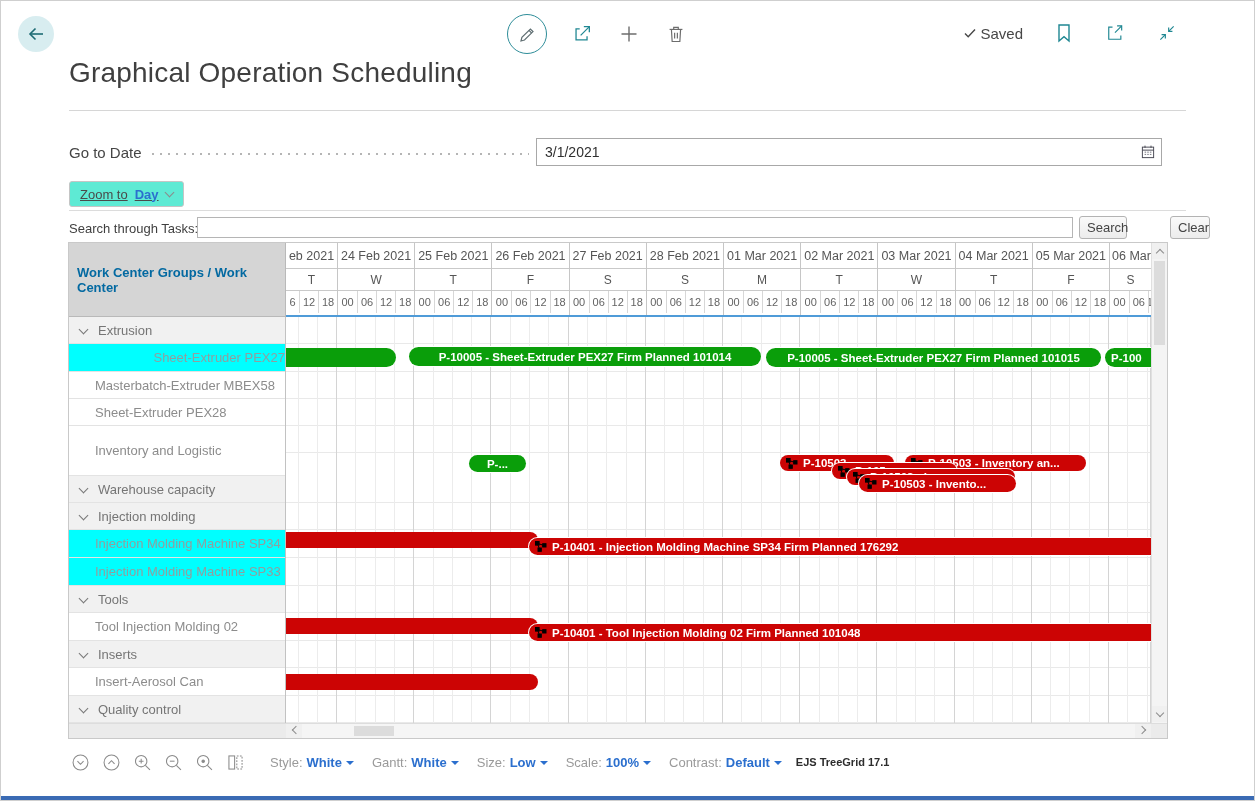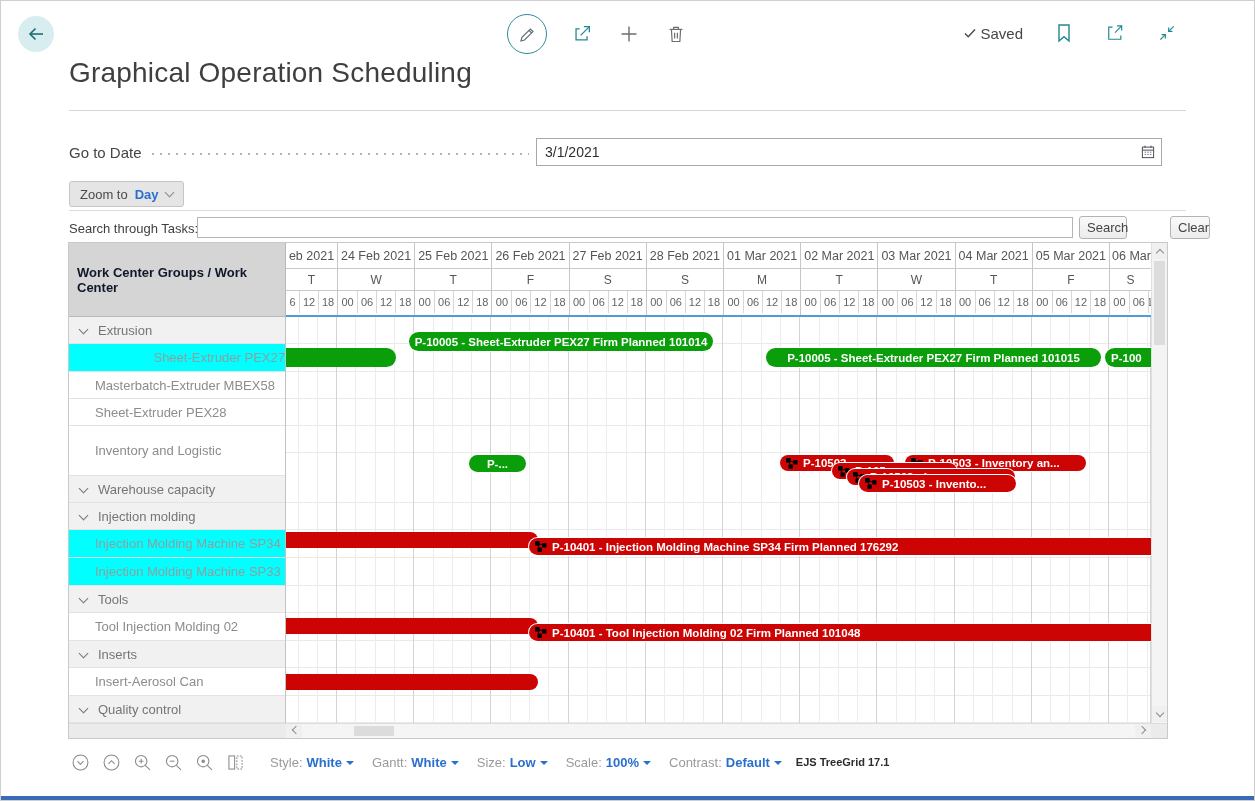--- a/index.html
+++ b/index.html
@@ -23,41 +23,41 @@
   .goto-label{left:68px;top:143px;font-size:15px;color:#454545;}
   .goto-dots{left:148px;top:143px;width:380px;height:18px;
              background-image:radial-gradient(circle,#b5b5b5 1.1px,transparent 1.5px);
              background-size:8px 4px;background-repeat:repeat-x;background-position:0 60%;}
   .date-wrap{left:535px;top:137px;width:626px;height:28px;border:1px solid #a8a8a8;background:#fff;
              display:flex;align-items:center;box-sizing:border-box;}
   .date-wrap input{flex:1;border:none;outline:none;font:14px "Liberation Sans",sans-serif;color:#303030;padding:0 8px;background:transparent;}
   .cal-btn{width:26px;display:flex;justify-content:center;cursor:pointer;}
 
   
-  .zoom-select{left:68px;top:180px;height:24px;padding:0 10px;background:#e5e5e5;border:1px solid #c5c5c5;
-               border-radius:3px;display:inline-flex;align-items:center;gap:7px;font-size:13px;color:#4a4a4a;cursor:pointer;}
+  .zoom-select{left:68px;top:180px;height:24px;padding:0 10px;background:#5eead4;border:1px solid #c5c5c5;
+               border-radius:3px;display:inline-flex;align-items:center;gap:7px;font-size:13px;color:#4a4a4a;cursor:pointer;text-decoration:underline;}
   .zoom-select b{color:#2b6fce;}
   .chev{display:inline-block;width:6px;height:6px;border-right:1.5px solid #8b8b8b;border-bottom:1.5px solid #8b8b8b;
         transform:rotate(45deg);margin-top:-3px;}
   .divider2{left:68px;top:209px;width:1117px;height:1px;background:#dcdcdc;}
 
   
   .search-label{left:68px;top:220px;font-size:13px;color:#3f3f3f;}
   .search-input{left:196px;top:216px;width:876px;height:21px;border:1px solid #b5b5b5;box-sizing:border-box;
                 font:13px "Liberation Sans",sans-serif;padding:0 5px;outline:none;}
   .btn{position:absolute;top:215px;height:23px;background:linear-gradient(#fafafa,#ececec);border:1px solid #b3b3b3;
        border-radius:3px;font:13px "Liberation Sans",sans-serif;color:#444;padding:0 7px;cursor:pointer;}
   .btn-search{left:1078px;width:48px;}
   .btn-clear{left:1130px;width:40px;margin-left:39px;}
 
   
   .grid{left:68px;top:242px;width:1098px;height:495px;box-shadow:0 0 0 1px #c9c9c9;background:#fff;}
   .corner{left:0;top:0;width:217px;height:74px;background:#d5d5d5;border-right:1px solid #b9b9b9;
           border-bottom:1px solid #b9b9b9;box-sizing:border-box;display:flex;align-items:center;
-          padding-left:8px;font-size:13px;font-weight:bold;color:#0f172a;}
+          padding-left:8px;font-size:13px;font-weight:bold;color:#0369a1;}
   .timeline{left:217px;top:0;width:865px;height:74px;overflow:hidden;}
   .day{position:absolute;top:0;height:72px;border-left:1px solid #c6c6c6;box-sizing:border-box;}
   .day:first-child{border-left:none;}
   .day-date{height:26px;border-bottom:1px solid #c9c9c9;box-sizing:border-box;display:flex;align-items:center;
             justify-content:center;font-size:12.5px;color:#555;white-space:nowrap;overflow:hidden;}
   .day-date.left{justify-content:flex-start;padding-left:2px;}
   .day-letter{height:22px;border-bottom:1px solid #c9c9c9;box-sizing:border-box;display:flex;align-items:center;
               justify-content:center;font-size:12px;color:#555;}
   .day-hours{height:22px;display:flex;}
   .hour{display:flex;align-items:center;justify-content:center;font-size:11px;color:#636363;
@@ -444,21 +444,21 @@
         <div class="grow" style="top: 136px; height: 50px;"></div>
         <div class="grow" style="top: 186px; height: 27px;"></div>
         <div class="grow" style="top: 213px; height: 28px;"></div>
         <div class="grow" style="top: 241px; height: 28px;"></div>
         <div class="grow" style="top: 269px; height: 27px;"></div>
         <div class="grow" style="top: 296px; height: 28px;"></div>
         <div class="grow" style="top: 324px; height: 27px;"></div>
         <div class="grow" style="top: 351px; height: 28px;"></div>
         <div class="grow" style="top: 379px; height: 27px;"></div>
         <div class="bar green" style="border-radius: 0px 10px 10px 0px; left: 0px; top: 31px; width: 110px; height: 19px;"></div>
-        <div class="bar green center outline" style="border-radius: 10px; left: 123px; top: 15px; width: 304px; height: 19px;">
+        <div class="bar green center outline" style="border-radius: 10px; left: 123px; top: 30px; width: 352px; height: 19px;">
           <span>P-10005 - Sheet-Extruder PEX27 Firm Planned 101014</span>
         </div>
         <div class="bar green center outline" style="border-radius: 10px; left: 480px; top: 31px; width: 335px; height: 19px;">
           <span>P-10005 - Sheet-Extruder PEX27 Firm Planned 101015</span>
         </div>
         <div class="bar green outline" style="border-radius: 10px 0px 0px 10px; left: 819px; top: 31px; width: 46px; height: 19px;">
           <span>P-100</span>
         </div>
         <div class="bar green center outline" style="border-radius: 9px; left: 183px; top: 138px; width: 57px; height: 17px;">
           <span>P-...</span>

